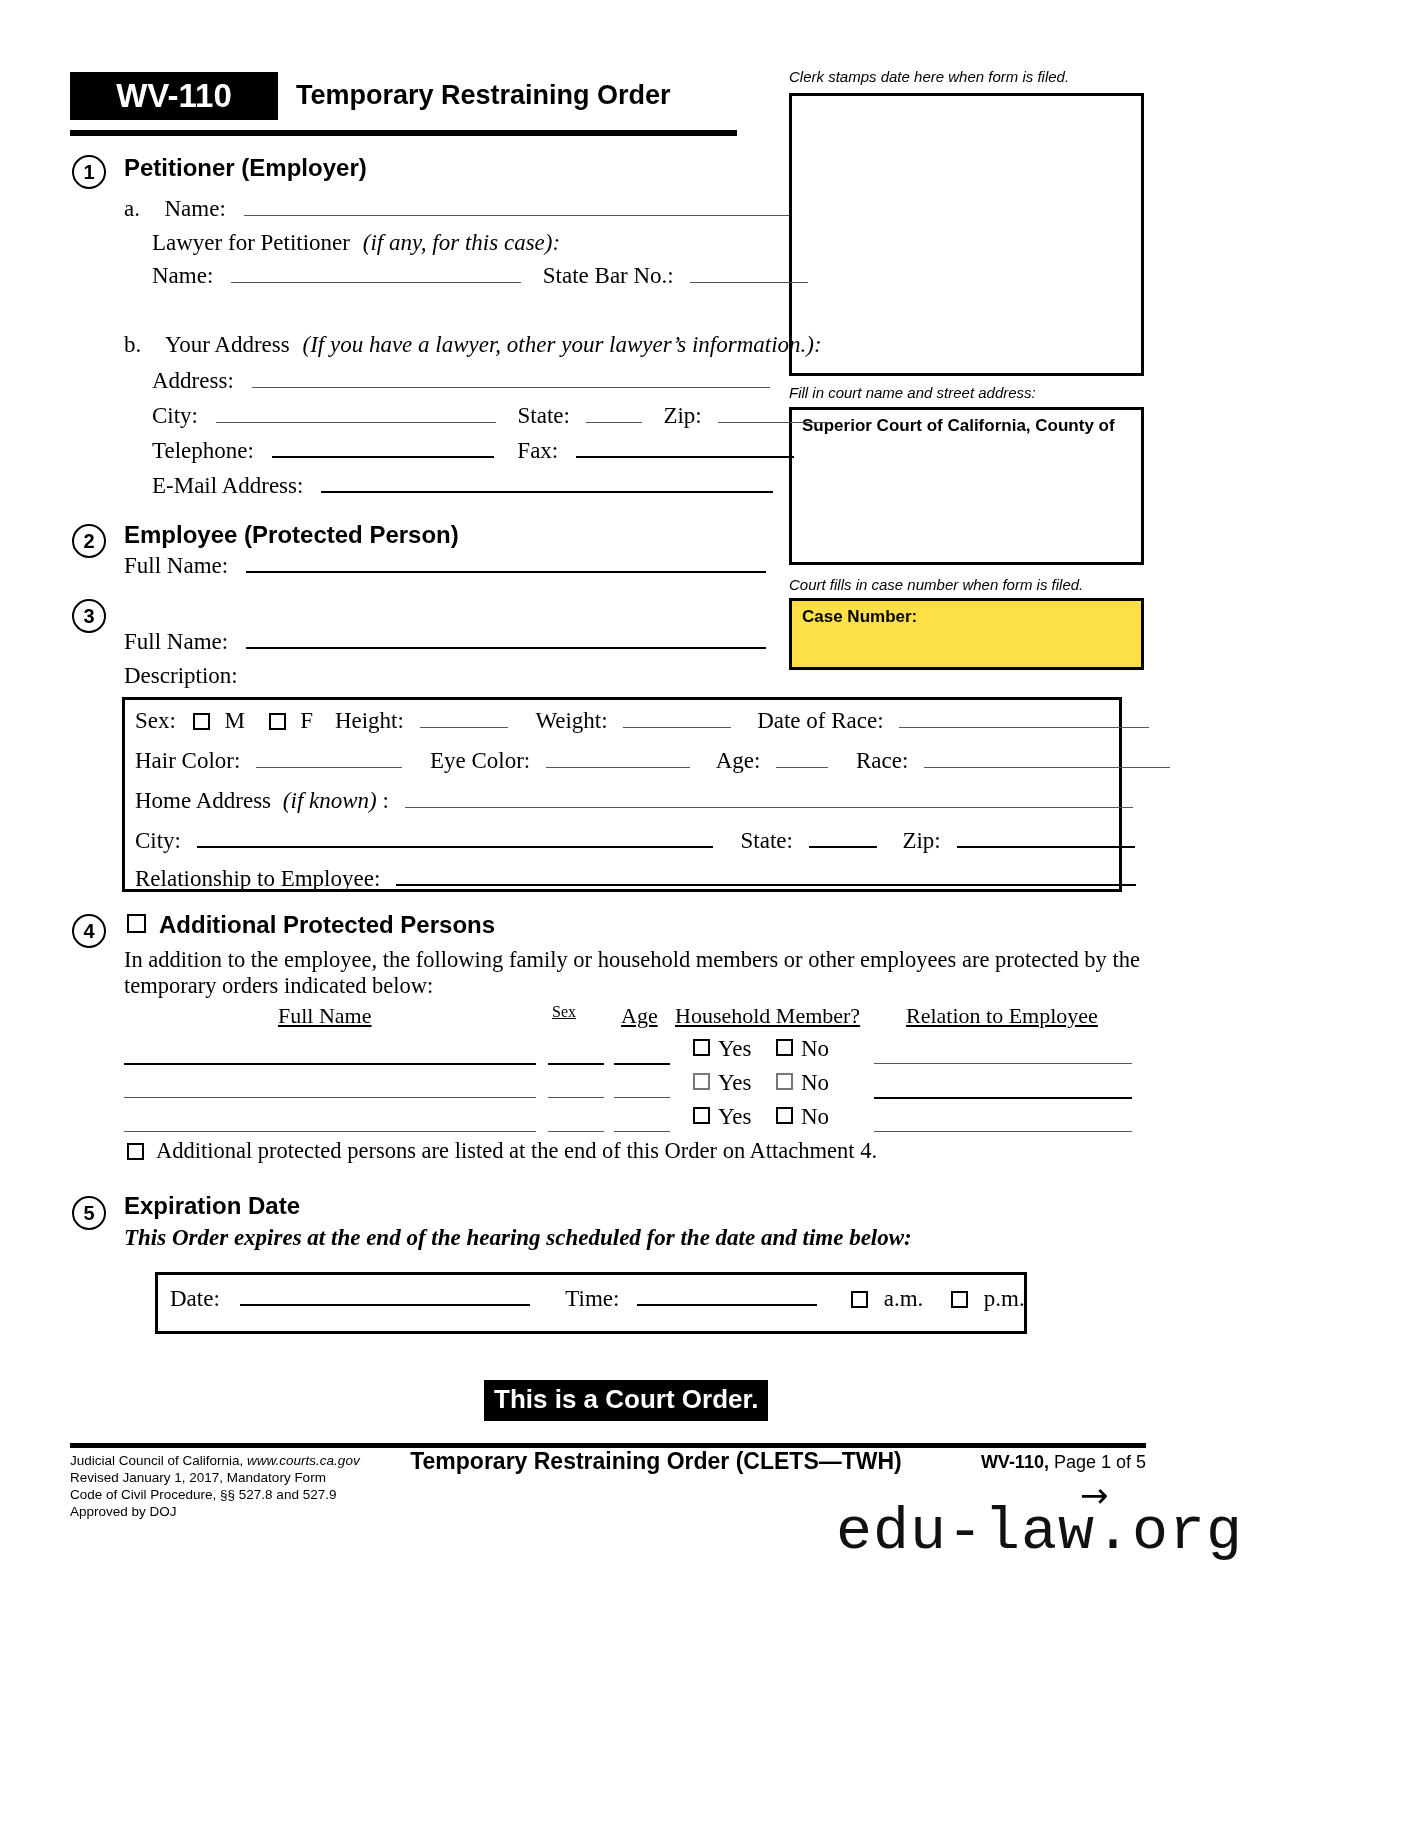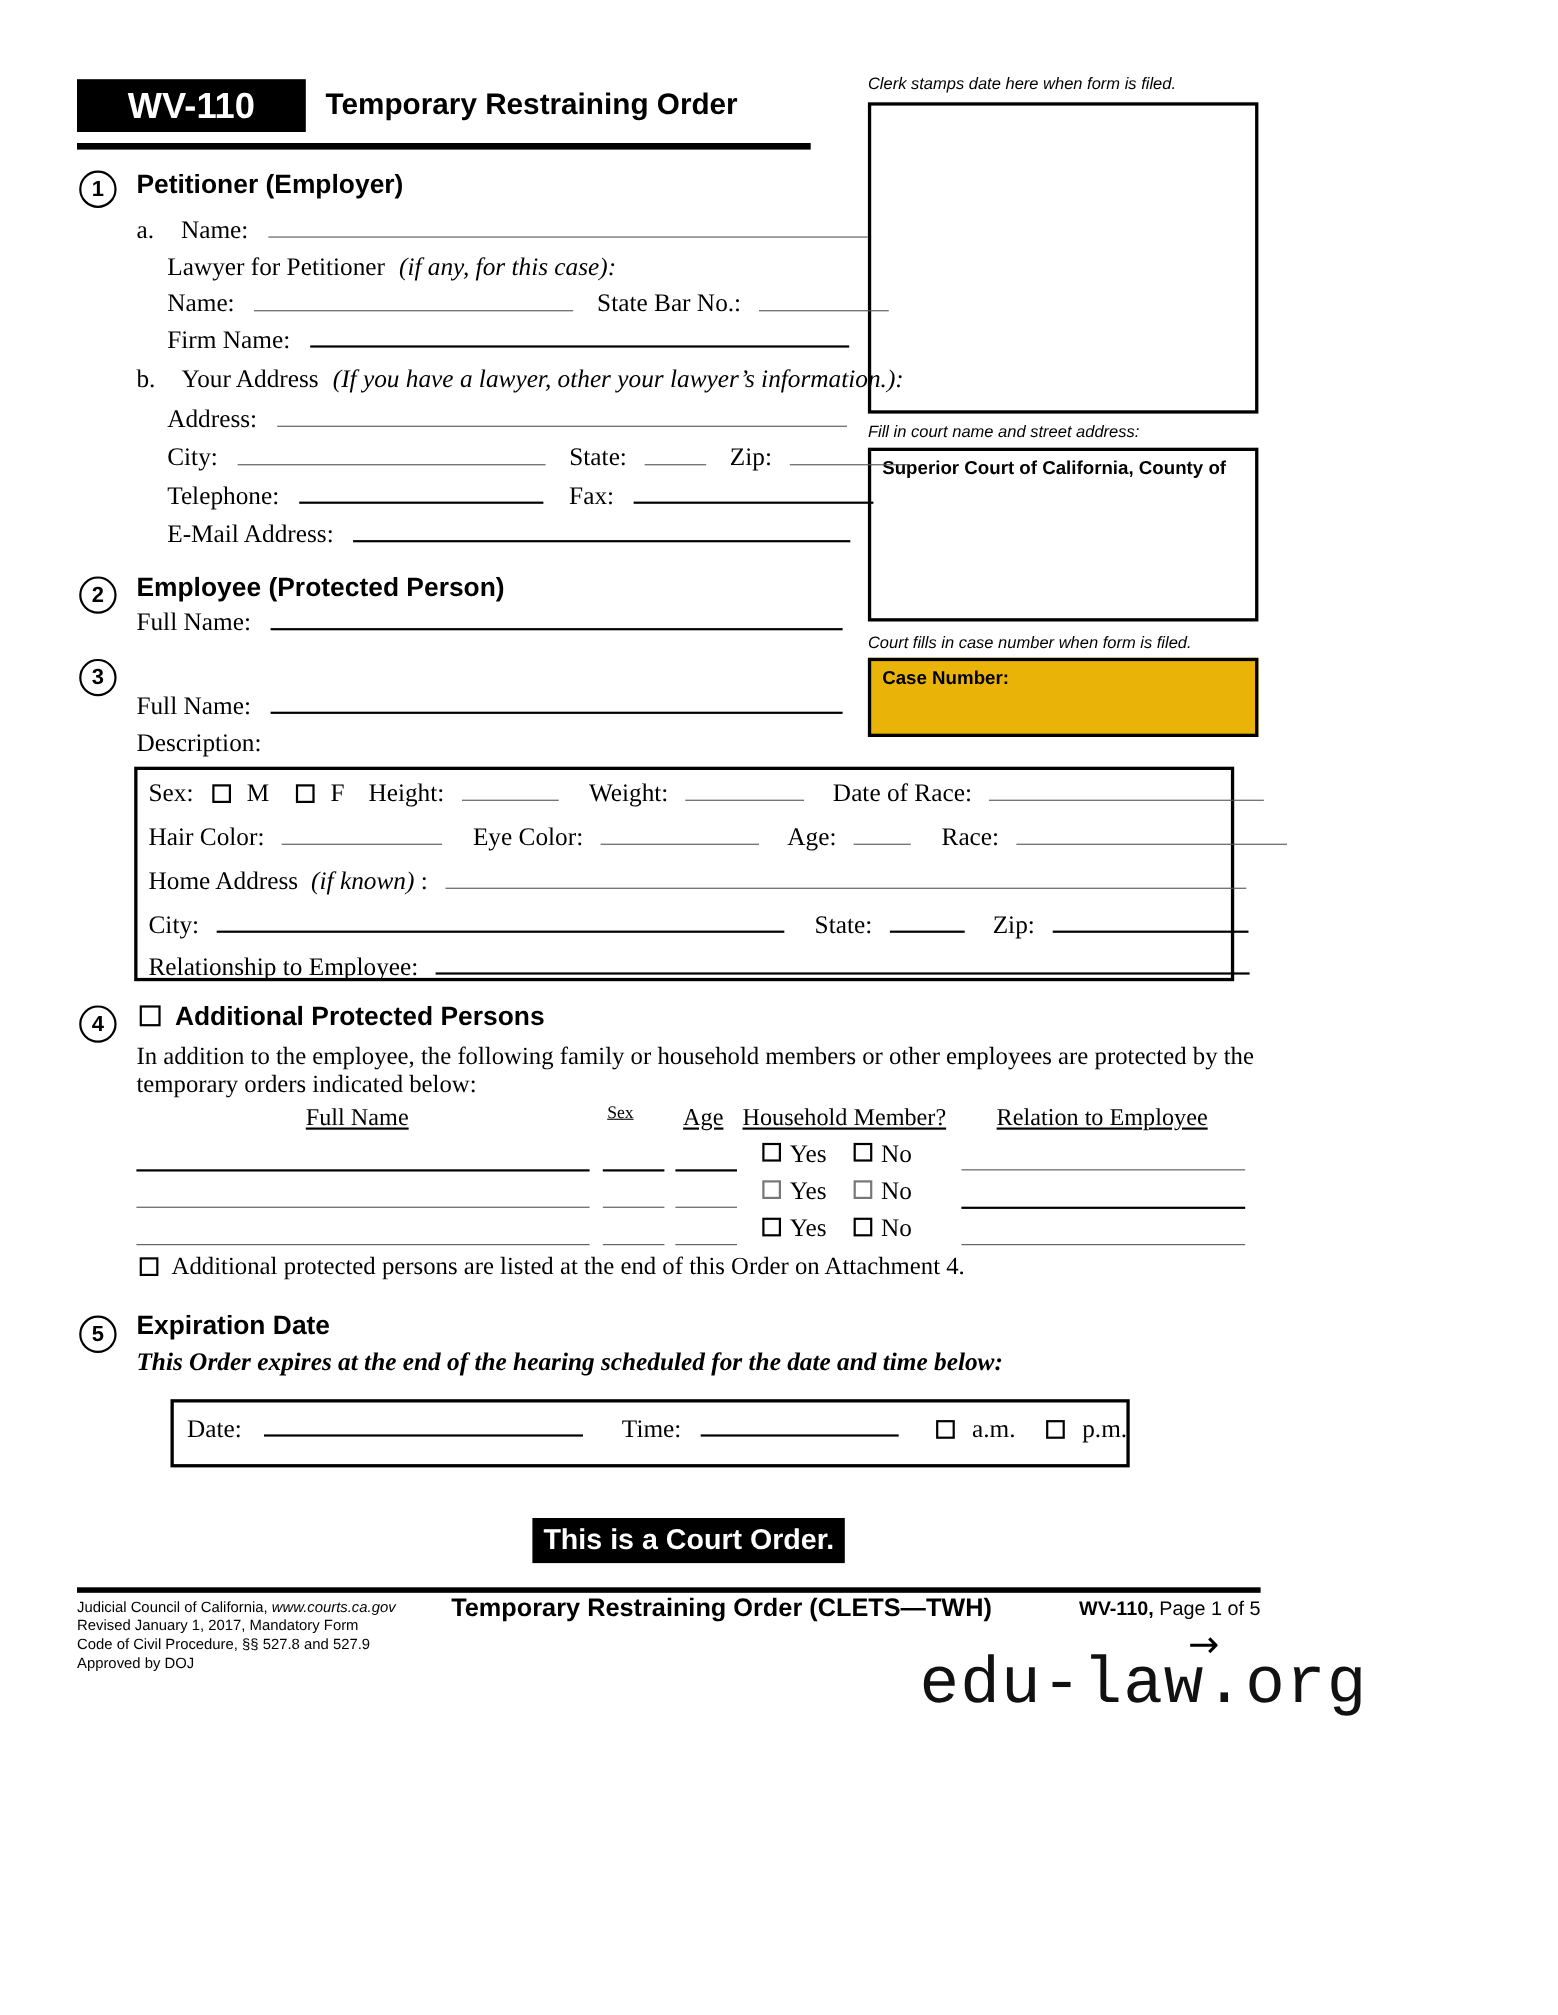--- a/index.html
+++ b/index.html
@@ -75,21 +75,21 @@
 
   
   #clerk-caption { position: absolute; left: 789px; top: 68px; font-family:"Liberation Sans","DejaVu Sans",sans-serif; font-style: italic; font-size: 15px; }
   #clerk-box { position: absolute; left: 789px; top: 93px; width: 355px; height: 283px; border: 3px solid #000; background: #fff; }
 
   #court-caption { position: absolute; left: 789px; top: 384px; font-family:"Liberation Sans","DejaVu Sans",sans-serif; font-style: italic; font-size: 15px; }
   #court-box { position: absolute; left: 789px; top: 407px; width: 355px; height: 158px; border: 3px solid #000; background: #fff; }
   #court-box-label { position: absolute; left: 10px; top: 6px; font-family:"Liberation Sans","DejaVu Sans",sans-serif; font-weight: bold; font-size: 17px; }
 
   #case-caption { position: absolute; left: 789px; top: 576px; font-family:"Liberation Sans","DejaVu Sans",sans-serif; font-style: italic; font-size: 15px; }
-  #case-box { position: absolute; left: 789px; top: 598px; width: 355px; height: 72px; border: 3px solid #000; background: #eab308; }
+  #case-box { position: absolute; left: 789px; top: 598px; width: 355px; height: 72px; border: 3px solid #000; background: #fde047; }
   #case-box-label { position: absolute; left: 10px; top: 6px; font-family:"Liberation Sans","DejaVu Sans",sans-serif; font-weight: bold; font-size: 17px; }
 
   
   .sec-head {
     position: absolute;
     font-family: "Liberation Sans", "DejaVu Sans", sans-serif;
     font-weight: bold;
     font-size: 24px;
   }
   .field-row { position: absolute; font-size: 23px; white-space: nowrap; }
@@ -180,24 +180,20 @@
     <span class="ital" style="margin-left:7px;">(if any, for this case):</span>
   </div>
 
   <div class="field-row" style="left:152px; top:263px;">
     <span>Name:</span>
     <span class="rule-thin" style="width:290px; margin-left:12px;"></span>
     <span style="margin-left:16px;">State Bar No.:</span>
     <span class="rule-thin" style="width:118px; margin-left:10px;"></span>
   </div>
 
-  <div class="field-row" style="left:152px; top:296px;">
-    <span>Firm Name:</span>
-    <span class="rule" style="width:490px; margin-left:12px;"></span>
-  </div>
 
   <div class="field-row" style="left:124px; top:332px;">
     <span>b.</span>
     <span style="display:inline-block;width:13px;"></span>
     <span>Your Address</span>
     <span class="ital" style="margin-left:7px;">(If you have a lawyer, other your lawyer’s information.):</span>
   </div>
 
   <div class="field-row" style="left:152px; top:368px;">
     <span>Address:</span>

